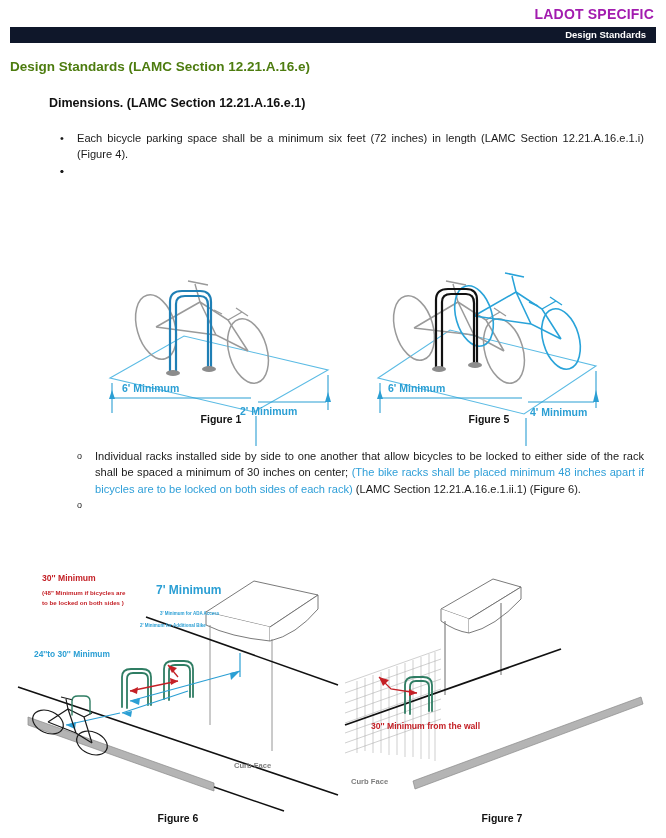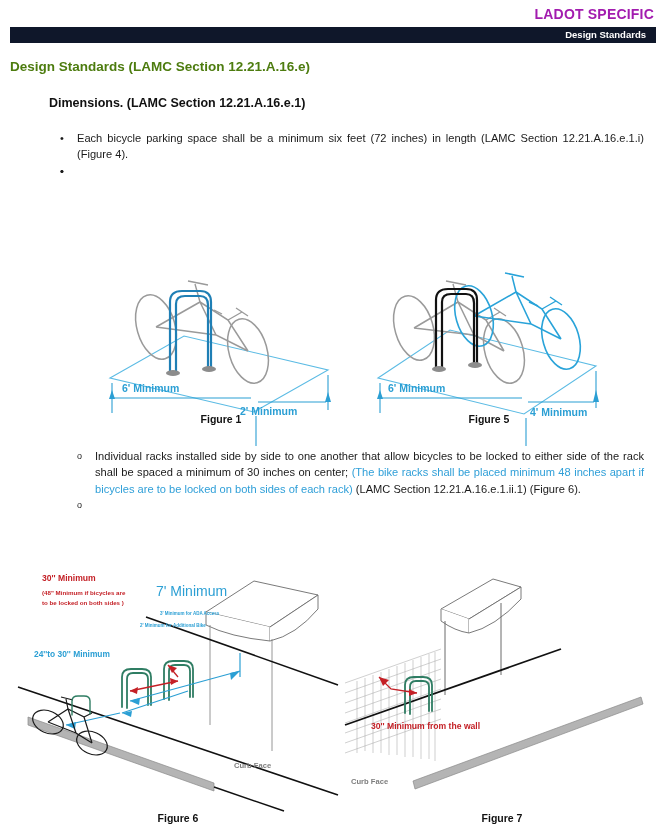--- a/index.html
+++ b/index.html
@@ -246,21 +246,21 @@
       <path d="M66,152 L74,148"></path>
     </g>
     <g stroke="#2f7d63" stroke-width="1.4" fill="none" stroke-linecap="round">
       <path d="M54,150 L54,136 Q54,131 60,131 L66,131 Q72,131 72,136 L72,149"></path>
     </g>
 
   </svg>
   <span style="position:absolute;left:24px;top:8px;font-size:8.6px;font-weight:bold;color:#c42026">30'' Minimum</span>
   <span style="position:absolute;left:24px;top:23px;font-size:6.2px;font-weight:bold;color:#c42026;line-height:10px">(48" Minimum if bicycles are</span>
   <span style="position:absolute;left:24px;top:33px;font-size:6.2px;font-weight:bold;color:#c42026;line-height:10px">to be locked on both sides )</span>
-  <span style="position:absolute;left:138px;top:18px;font-size:14px;font-weight:normal;color:#2b9fd4">7' Minimum</span>
+  <span style="position:absolute;left:138px;top:18px;font-size:12px;font-weight:bold;color:#2b9fd4">7' Minimum</span>
   <span style="position:absolute;left:142px;top:46px;font-size:4.5px;font-weight:bold;color:#2b9fd4">3' Minimum for ADA Access</span>
   <span style="position:absolute;left:122px;top:58px;font-size:4.5px;font-weight:bold;color:#2b9fd4">2' Minimum for Additional Bike</span>
   <span style="position:absolute;left:16px;top:84px;font-size:8.4px;font-weight:bold;color:#2b9fd4">24''to 30'' Minimum</span>
   <span style="position:absolute;left:216px;top:196px;font-size:7.6px;font-weight:bold;color:#7d7d7d">Curb Face</span>
 </div>
 <div class="fig-cap cap6">Figure 6</div>
 
 <div class="fig fig7">
   <svg width="310" height="250" viewBox="0 0 310 250">
 

